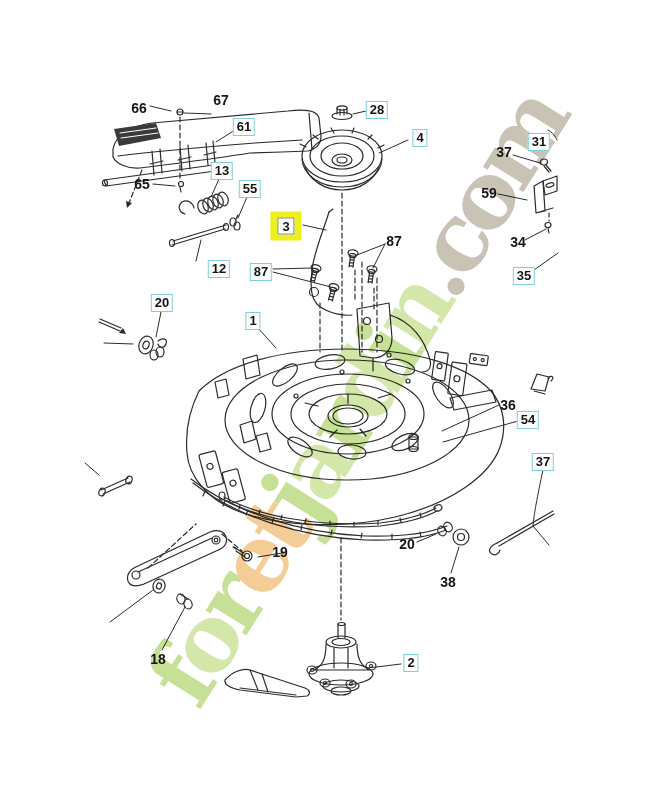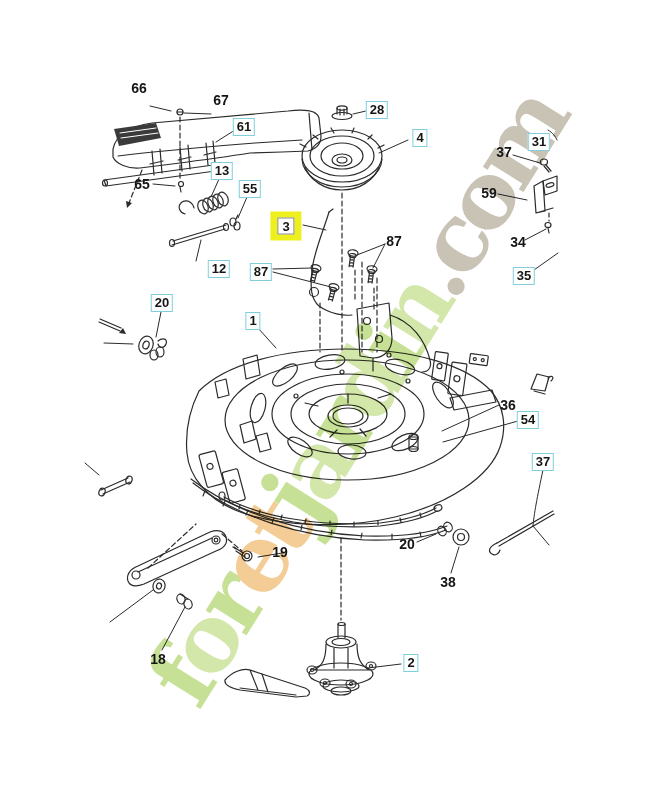--- a/index.html
+++ b/index.html
@@ -294,21 +294,21 @@
       <path d="M282,553 L258,557"></path>
       <path d="M162,650 L185,607 M110,622 L153,590"></path>
       <path d="M401,664 L368,668"></path>
       <path d="M85,463 L99,475"></path>
     </g>
   </svg>
 
   <div id="watermark"><span style="color: rgb(198, 224, 149);">f</span><span style="color: rgb(211, 231, 171);">o</span><span style="color: rgb(198, 224, 149);">r</span><span style="color: rgb(244, 205, 150);">e</span><span style="color: rgb(244, 205, 150);">t</span><span style="color: rgb(198, 224, 149);">j</span><span style="color: rgb(211, 231, 171);">a</span><span style="color: rgb(198, 224, 149);">r</span><span style="color: rgb(211, 231, 171);">d</span><span style="color: rgb(198, 224, 149);">i</span><span style="color: rgb(211, 231, 171);">n</span><span style="color: rgb(201, 195, 182);">.</span><span style="color: rgb(201, 195, 182);">c</span><span style="color: rgb(201, 195, 182);">o</span><span style="color: rgb(201, 195, 182);">m</span></div>
 
   <div id="labels">
-      <div class="label plain" style="left: 139px; top: 88px;">66</div>
+      <div class="label plain" style="left: 139px; top: 108px;">66</div>
       <div class="label plain" style="left: 221px; top: 100px;">67</div>
       <div class="label boxed" style="left: 244px; top: 127px; text-align: center;">61</div>
       <div class="label boxed" style="left: 222px; top: 171px;">13</div>
       <div class="label boxed" style="left: 250px; top: 189px;">55</div>
       <div class="label plain" style="left: 142px; top: 184px;">65</div>
       <div class="label boxed" style="left: 195px; top: 269px; margin-left: 24px;">12</div>
       <div class="label boxed" style="left: 377px; top: 110px;">28</div>
       <div class="label boxed" style="left: 420px; top: 138px;">4</div>
       <div class="label boxed" style="left: 539px; top: 142px;">31</div>
       <div class="label plain" style="left: 504px; top: 152px;">37</div>

